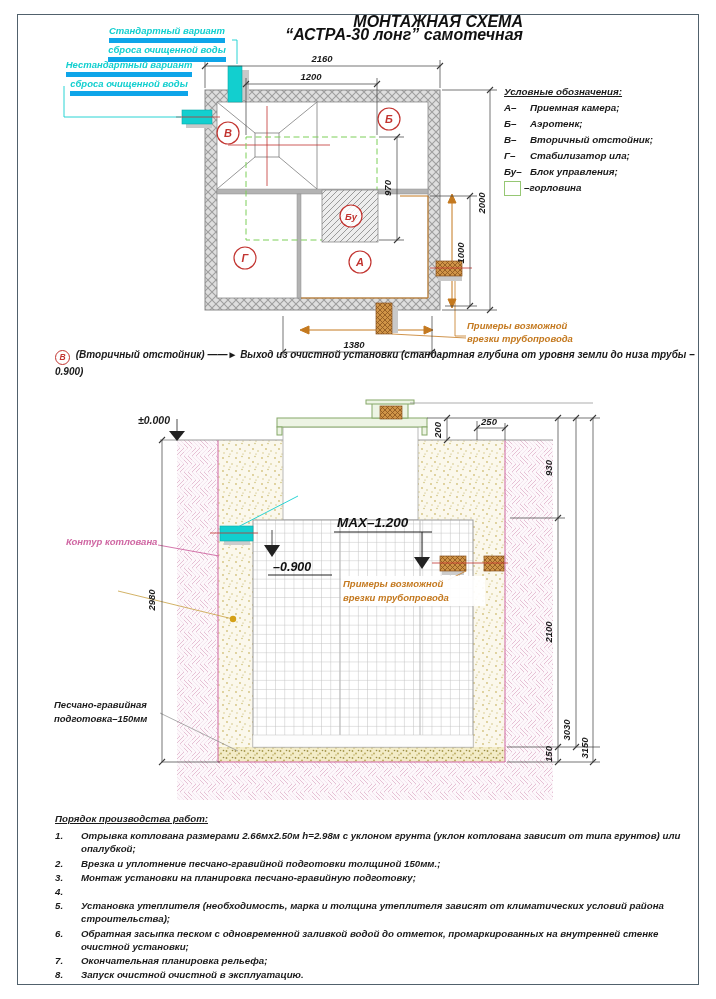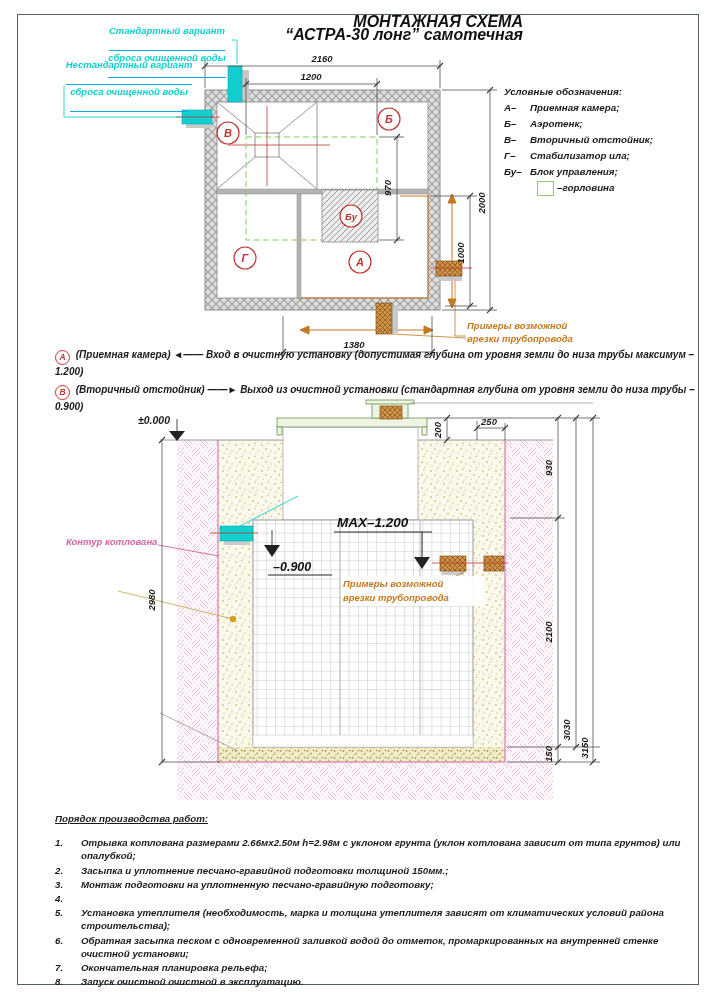--- a/index.html
+++ b/index.html
@@ -4,43 +4,43 @@
 <style>
   html,body{margin:0;padding:0;}
   body{width:716px;height:999px;background:#ffffff;position:relative;
        font-family:"Liberation Sans",sans-serif;font-style:italic;font-weight:bold;color:#1a1a1a;}
   #stage{position:absolute;left:0;top:0;width:716px;height:999px;overflow:hidden;}
   .frame{position:absolute;left:17px;top:14px;width:680px;height:969px;border:1.5px solid #51616c;}
   svg.drawing{position:absolute;left:0;top:0;}
   .t{position:absolute;line-height:12px;font-size:9.5px;}
   .title{left:223px;top:15px;width:300px;text-align:right;font-size:16px;line-height:13px;color:#111;}
   .cy{color:#12cfcf;}
-  .cy .ul{border-bottom:1px solid #0ea5e9;display:inline-block;padding-bottom:12px;}
+  .cy .ul{border-bottom:5px solid #0ea5e9;display:inline-block;padding-bottom:0px;}
   .lbl-std{left:97px;top:24px;width:140px;text-align:center;line-height:14px;}
   .lbl-nonstd{left:58px;top:58px;width:142px;text-align:center;line-height:14px;}
   .legend{left:504px;top:84px;width:152px;font-size:9.8px;line-height:16px;}
-  .legend .hd{}
+  .legend .hd{text-decoration:underline;}
   .legend .row{display:flex;}
   .legend .k{width:26px;flex:none;}
-  .legend .gor{display:flex;align-items:center;margin-left:33px;}
+  .legend .gor{display:flex;align-items:center;}
   .legend .sq{width:15px;height:13px;border:1.3px solid #96c774;margin-right:3px;flex:none;background:#fff;}
   .io{left:55px;top:348px;width:660px;font-size:10px;line-height:14.5px;}
   .io p{margin:0 0 3px 0;}
   .mk{display:inline-block;width:13px;height:13px;border:1.2px solid #c23430;border-radius:50%;
       color:#c23430;font-size:8.5px;line-height:13px;text-align:center;vertical-align:-2px;margin-right:3px;font-style:italic;}
   .lbl-discharge{left:296px;top:468px;width:180px;line-height:15px;}
   .mag{color:#cf66a2;}
   .lbl-pit{left:56px;top:536px;width:120px;margin-left:10px;}
   .lbl-backfill{left:56px;top:571px;width:120px;line-height:14px;}
   .lbl-bedding{left:54px;top:698px;width:130px;line-height:14px;}
   .org{color:#c4791f;}
   .lbl-ins-plan{left:467px;top:320px;width:140px;line-height:12.5px;}
   .lbl-ins-sec{left:341px;top:576px;width:140px;line-height:14px;background:rgba(255,255,255,.92);padding:1px 2px;}
   .work{left:55px;top:812px;width:654px;font-size:9.7px;line-height:13.2px;}
-  .work .hd{text-decoration:underline;margin-bottom:11px;}
+  .work .hd{text-decoration:underline;margin-bottom:4px;}
   .work .row{display:flex;margin-bottom:1px;}
   .work .n{width:26px;flex:none;}
 </style>
 </head>
 <body>
 
 <div id="stage">
 
   <div class="frame"></div>
 
@@ -291,61 +291,59 @@
         <span>Блок управления;</span>
       </div>
     <div class="gor">
       <span class="sq"></span>
       <span>–горловина</span>
     </div>
   </div>
 
   <div class="t io">
     <p>
-      <span class="mk">А</span>
-      <span>(Приемная камера)</span>
-      <span>◄——</span>
-      <span>Вход в очистную установку (допустимая глубина от уровня земли до низа трубы максимум –1.200)</span>
-    </p>
-    <p>
       <span class="mk">В</span>
       <span>(Вторичный отстойник)</span>
       <span>——►</span>
       <span>Выход из очистной установки (стандартная глубина от уровня земли до низа трубы –0.900)</span>
     </p>
   </div>
 
 
   <div class="t mag lbl-pit">Контур котлована</div>
 
 
+  <div class="t lbl-bedding">
+    <div>Песчано-гравийная</div>
+    <div>подготовка–150мм</div>
+  </div>
 
   <div class="t org lbl-ins-plan">
     <div>Примеры возможной</div>
     <div>врезки трубопровода</div>
   </div>
 
   <div class="t org lbl-ins-sec">
     <div>Примеры возможной</div>
     <div>врезки трубопровода</div>
   </div>
 
   <div class="t work">
     <div class="hd">Порядок производства работ:</div>
     <div class="row">
         <span class="n">1.</span>
         <span>Отрывка котлована размерами 2.66мх2.50м h=2.98м с уклоном грунта (уклон котлована зависит от типа грунтов) или опалубкой;</span>
       </div>
     <div class="row">
         <span class="n">2.</span>
-        <span>Засыпка и уплотнение песчано-гравийной подготовки толщиной 150мм.;</span>
+        <span>Врезка и уплотнение песчано-гравийной подготовки толщиной 150мм.;</span>
       </div>
     <div class="row">
         <span class="n">3.</span>
-        <span>Монтаж подготовки на уплотненную песчано-гравийную подготовку;</span>
+        <span>Монтаж установки на планировка песчано-гравийную подготовку;</span>
       </div>
     <div class="row">
         <span class="n">4.</span>
       </div>
     <div class="row">
         <span class="n">5.</span>
         <span>Установка утеплителя (необходимость, марка и толщина утеплителя зависят от климатических условий района строительства);</span>
       </div>
     <div class="row">
         <span class="n">6.</span>

